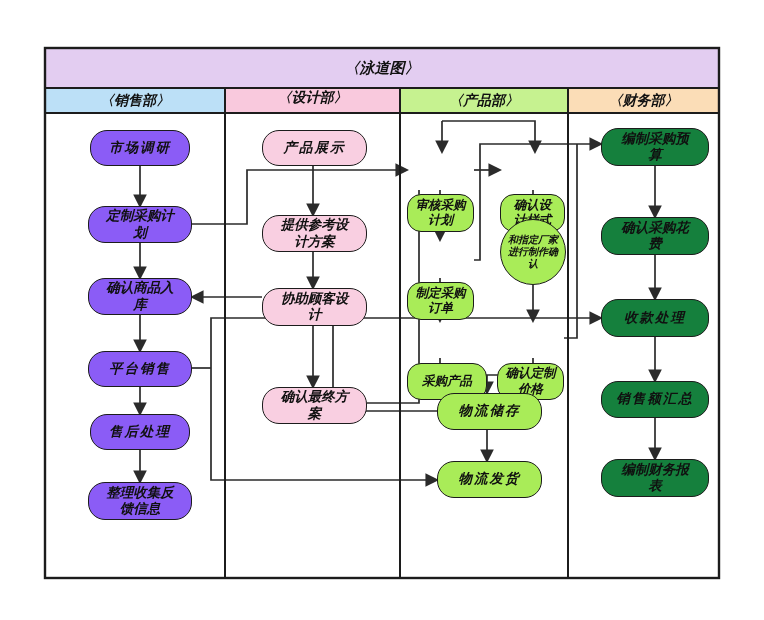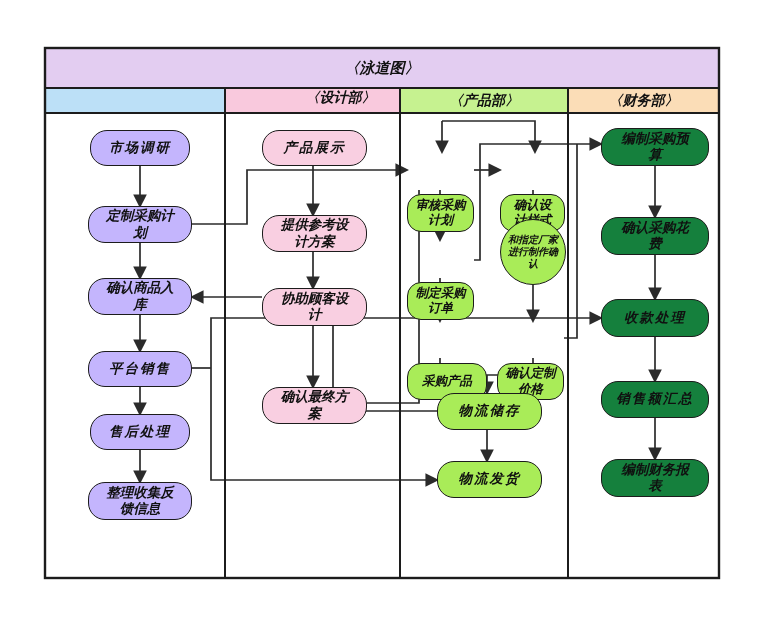--- a/index.html
+++ b/index.html
@@ -9,21 +9,21 @@
   #edges{position:absolute;left:0;top:0;z-index:1;}
   .cell-label{position:absolute;z-index:3;display:flex;align-items:center;justify-content:center;
               font-weight:bold;font-style:italic;color:#111;}
   .node{position:absolute;z-index:2;display:flex;align-items:center;justify-content:center;
         text-align:center;border:1.6px solid #1c1c1c;color:#101010;
         font-weight:bold;font-style:italic;font-size:13.5px;line-height:1.22;
         box-sizing:border-box;border-radius:17px;padding:1px 13px;cursor:default;}
   .node.narrow{font-size:12.5px;padding:1px 7px;border-radius:14px;margin-top:42px;}
   .node.ellipse{border-radius:50%;font-size:10px;line-height:1.18;padding:1px 6px;}
   .node.ls{letter-spacing:2px;}
-  .lane-sales{background:#c4b5fd;}
+  .lane-sales{background:#8b5cf6;}
   .lane-design{background:#f9cfe1;}
   .lane-product{background:#a9ec58;}
   .lane-finance{background:#15803d;}
 </style>
 </head>
 <body>
 
 <div id="stage">
 
   <div class="fill" id="fill-title" style="left: 45px; top: 48px; width: 674px; height: 40px; background: rgb(227, 205, 241);"></div>
@@ -76,21 +76,22 @@
       <rect x="45" y="48" width="674" height="530" stroke-width="2.4"></rect>
       <line x1="45" y1="88" x2="719" y2="88"></line>
       <line x1="45" y1="113" x2="719" y2="113"></line>
       <line x1="225" y1="88" x2="225" y2="578"></line>
       <line x1="400" y1="88" x2="400" y2="578"></line>
       <line x1="568" y1="88" x2="568" y2="578"></line>
     </g>
   </svg>
 
   <div class="cell-label" style="left:45px;top:48px;width:674px;height:40px;font-size:15px;">〈泳道图〉</div>
-  <div class="cell-label" style="left:239px;top:88px;width:175px;height:19px;font-size:14px;padding-left:14px;">〈设计部〉</div>
+  <div class="cell-label" style="left:45px;top:88px;width:180px;height:25px;font-size:14px;">〈销售部〉</div>
+  <div class="cell-label" style="left:225px;top:88px;width:175px;height:19px;font-size:14px;">〈设计部〉</div>
   <div class="cell-label" style="left:400px;top:88px;width:168px;height:25px;font-size:14px;">〈产品部〉</div>
   <div class="cell-label" style="left:568px;top:88px;width:151px;height:25px;font-size:14px;">〈财务部〉</div>
 
   <div id="nodes">
       <div class="node lane-sales ls" style="left: 90px; top: 130px; width: 100px; height: 36px;">市场调研</div>
       <div class="node lane-sales" style="left: 88px; top: 206px; width: 104px; height: 37px;">定制采购计划</div>
       <div class="node lane-sales" style="left: 88px; top: 278px; width: 104px; height: 37px;">确认商品入库</div>
       <div class="node lane-sales ls" style="left: 88px; top: 351px; width: 104px; height: 36px;">平台销售</div>
       <div class="node lane-sales ls" style="left: 90px; top: 414px; width: 100px; height: 36px;">售后处理</div>
       <div class="node lane-sales" style="left: 88px; top: 482px; width: 104px; height: 38px;">整理收集反馈信息</div>

